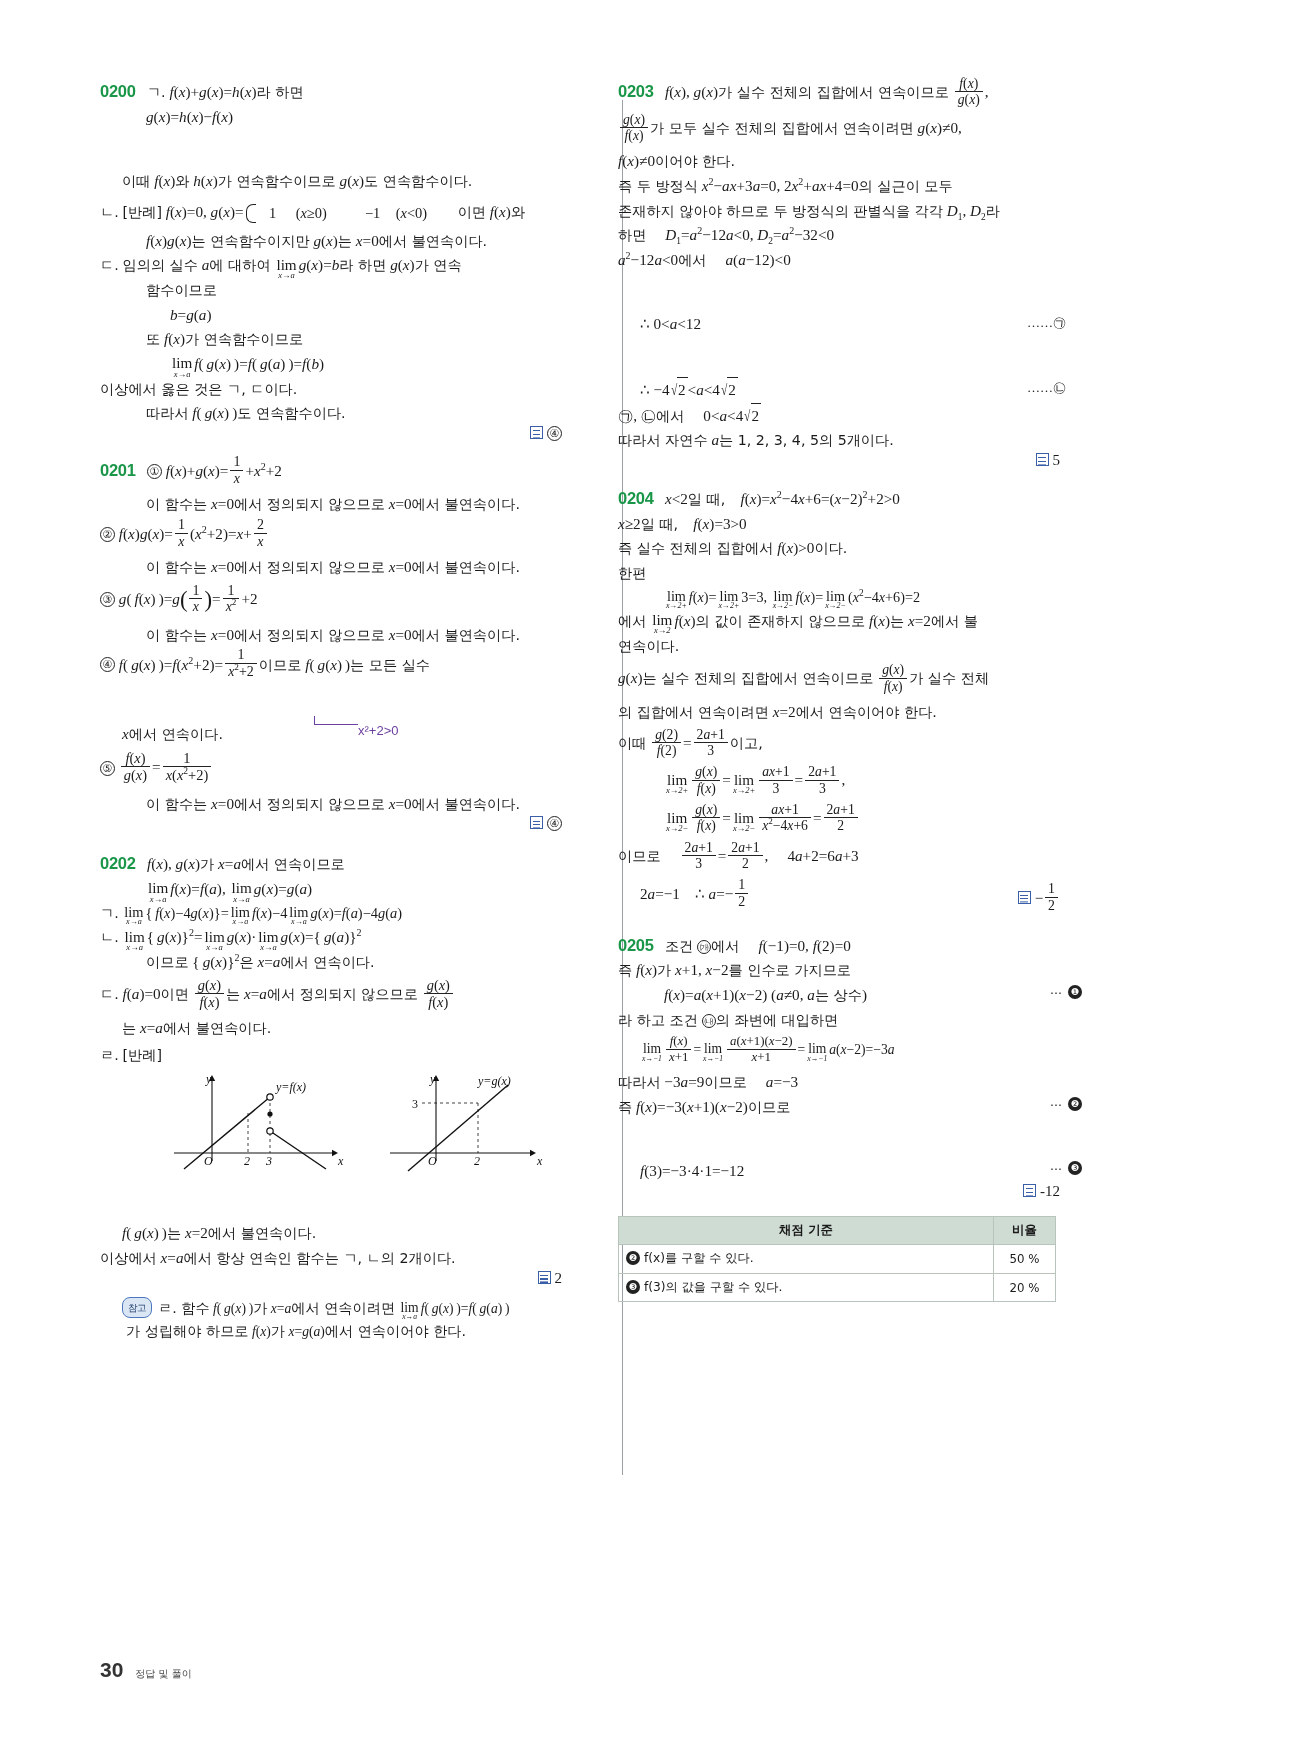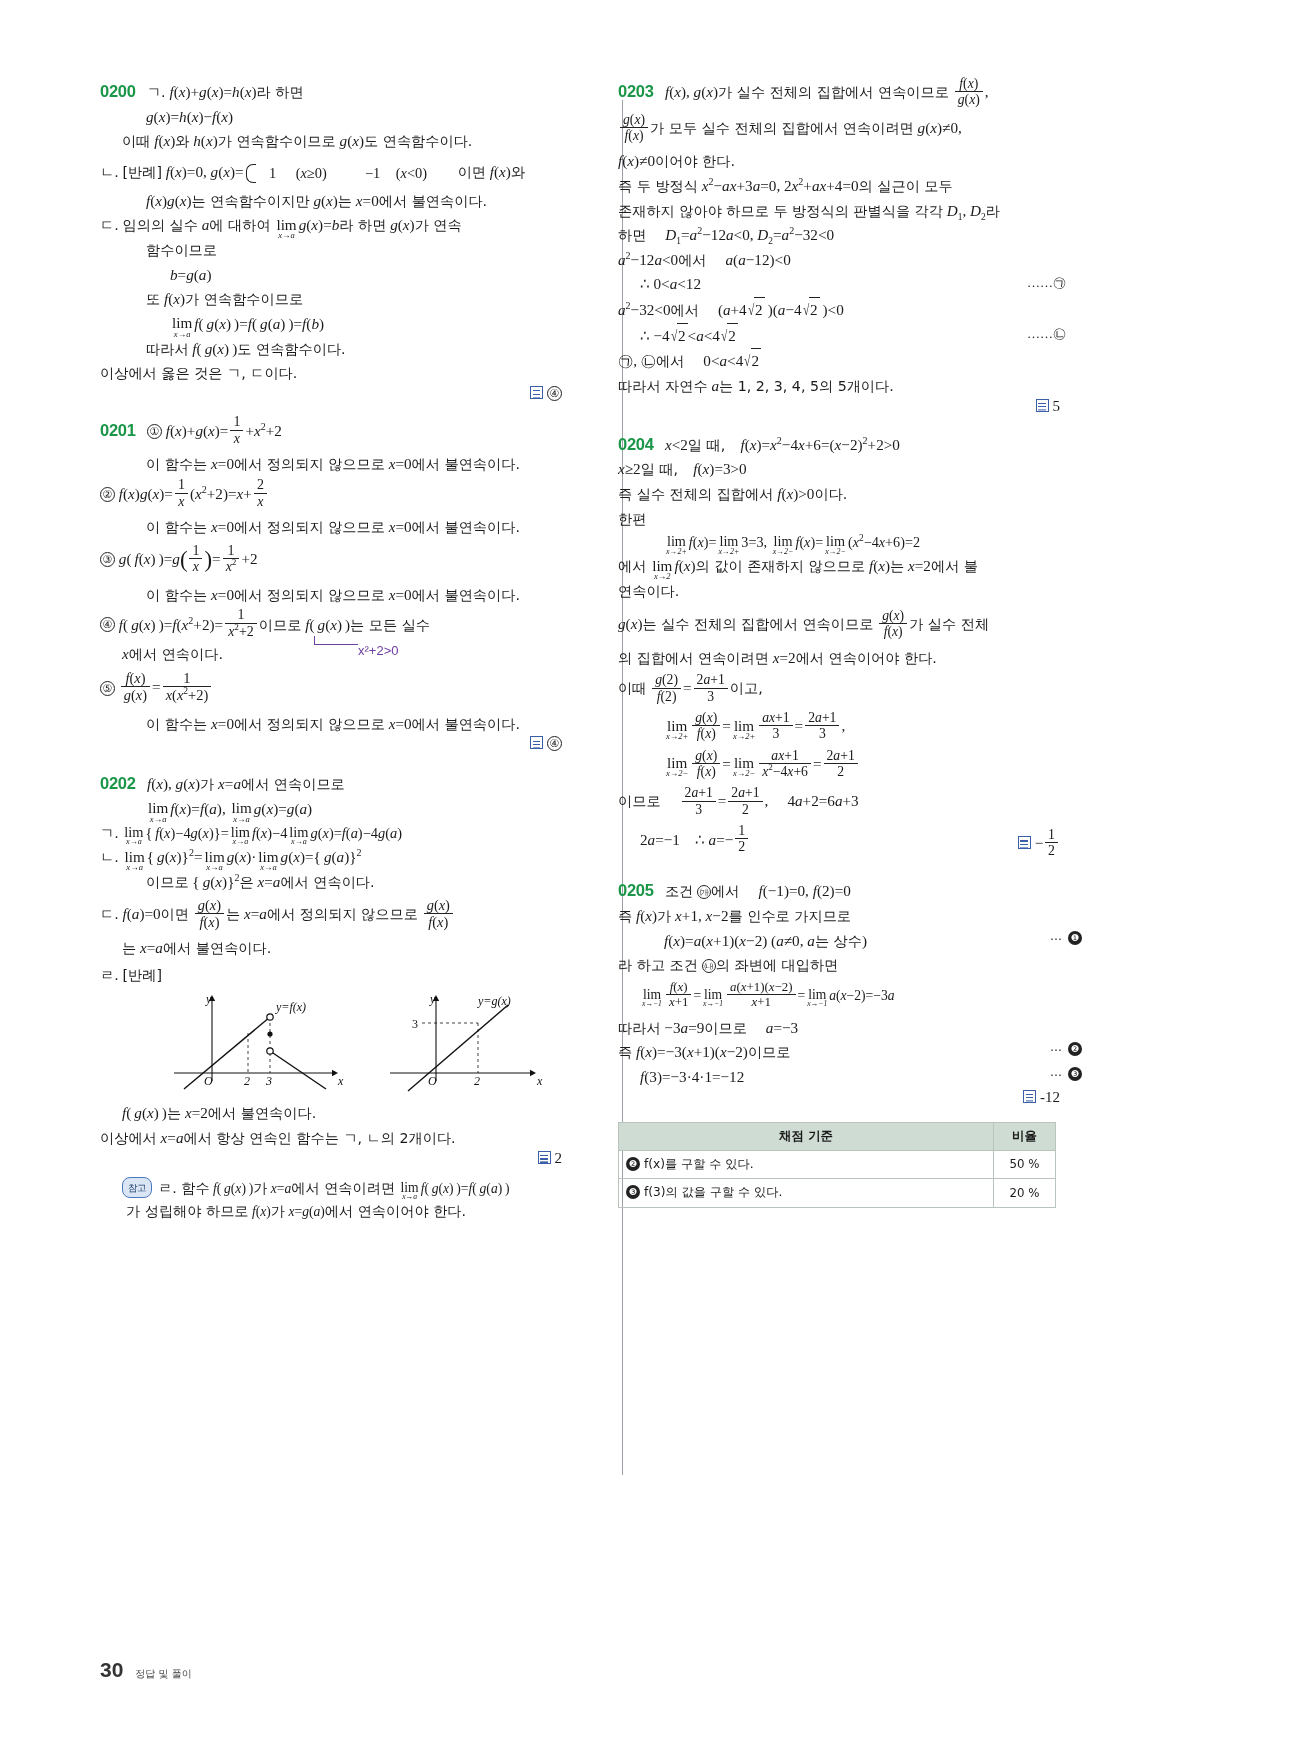--- a/index.html
+++ b/index.html
@@ -24,21 +24,21 @@
   }
 
   
   .sol { margin-bottom:10px; position:relative; }
   .qno {
     color:#1a9648; font-weight:bold; font-size:16.5px;
     font-family:"Liberation Sans", sans-serif;
     letter-spacing:-0.3px;
   }
   .ln { font-size:15.2px; line-height:1.62; white-space:nowrap; }
-  .i1 { padding-left:22px; }
+  .i1 { padding-left:22px;margin-top:40px; }
   .i2 { padding-left:46px; }
   .i3 { padding-left:70px; }
   .kr { font-family:"DejaVu Sans", "Liberation Sans", sans-serif; font-size:14.2px; }
   i, .it { font-style:italic; font-family:"Liberation Serif", serif; }
 
   
   .mfrac { display:inline-block; vertical-align:middle; text-align:center;
            font-size:0.92em; line-height:1.12; margin:0 2px; position:relative; top:-0.15em;}
   .mfrac > span { display:block; padding:0 3px; }
   .mfrac .num { border-bottom:1px solid #222; }
@@ -129,22 +129,22 @@
           &nbsp;&nbsp;<span class="kr">ㄱ.</span> <i>f</i>(<i>x</i>)+<i>g</i>(<i>x</i>)=<i>h</i>(<i>x</i>)<span class="kr">라 하면</span></div>
         <div class="ln i2"><i>g</i>(<i>x</i>)=<i>h</i>(<i>x</i>)−<i>f</i>(<i>x</i>)</div>
         <div class="ln i1"><span class="kr">이때</span> <i>f</i>(<i>x</i>)<span class="kr">와</span> <i>h</i>(<i>x</i>)<span class="kr">가 연속함수이므로</span> <i>g</i>(<i>x</i>)<span class="kr">도 연속함수이다.</span></div>
         <div class="ln" style="margin-top:6px;"><span class="kr">ㄴ.</span> <span class="kr">[반례]</span> <i>f</i>(<i>x</i>)=0, <i>g</i>(<i>x</i>)=<span class="cases"><span class="row"><span class="lhs">1</span><span class="rhs">(<i>x</i>≥0)</span></span><span class="row"><span class="lhs">−1</span><span class="rhs">(<i>x</i>&lt;0)</span></span></span><span class="kr">이면</span> <i>f</i>(<i>x</i>)<span class="kr">와</span></div>
         <div class="ln i2" style="margin-top:4px;"><i>f</i>(<i>x</i>)<i>g</i>(<i>x</i>)<span class="kr">는 연속함수이지만</span> <i>g</i>(<i>x</i>)<span class="kr">는</span> <i>x</i>=0<span class="kr">에서 불연속이다.</span></div>
         <div class="ln"><span class="kr">ㄷ.</span> <span class="kr">임의의 실수</span> <i>a</i><span class="kr">에 대하여</span> <span class="lim"><span class="lh">lim</span><span class="lb">x→a</span></span><i>g</i>(<i>x</i>)=<i>b</i><span class="kr">라 하면</span> <i>g</i>(<i>x</i>)<span class="kr">가 연속</span></div>
         <div class="ln i2"><span class="kr">함수이므로</span></div>
         <div class="ln i3"><i>b</i>=<i>g</i>(<i>a</i>)</div>
         <div class="ln i2"><span class="kr">또</span> <i>f</i>(<i>x</i>)<span class="kr">가 연속함수이므로</span></div>
         <div class="ln i3"><span class="lim"><span class="lh">lim</span><span class="lb">x→a</span></span><i>f</i>( <i>g</i>(<i>x</i>) )=<i>f</i>( <i>g</i>(<i>a</i>) )=<i>f</i>(<i>b</i>)</div>
+        <div class="ln"><span class="kr">이상에서 옳은 것은 ㄱ, ㄷ이다.</span></div>
         <div class="ln i2"><span class="kr">따라서</span> <i>f</i>( <i>g</i>(<i>x</i>) )<span class="kr">도 연속함수이다.</span></div>
-        <div class="ln"><span class="kr">이상에서 옳은 것은 ㄱ, ㄷ이다.</span></div>
         <div class="ansrow"><span class="ansbox"></span><span class="ansval circnum">④</span></div>
       </div>
 
       <div class="sol" style="margin-top:14px;">
         <div class="ln"><span class="qno">0201</span>
           &nbsp;&nbsp;<span class="circnum">①</span> <i>f</i>(<i>x</i>)+<i>g</i>(<i>x</i>)=<span class="mfrac"><span class="num">1</span><span><i>x</i></span></span>+<i>x</i><sup class="s">2</sup>+2</div>
         <div class="ln i2" style="margin-top:4px;"><span class="kr">이 함수는</span> <i>x</i>=0<span class="kr">에서 정의되지 않으므로</span> <i>x</i>=0<span class="kr">에서 불연속이다.</span></div>
         <div class="ln" style="margin-top:2px;"><span class="circnum">②</span> <i>f</i>(<i>x</i>)<i>g</i>(<i>x</i>)=<span class="mfrac"><span class="num">1</span><span><i>x</i></span></span>(<i>x</i><sup class="s">2</sup>+2)=<i>x</i>+<span class="mfrac"><span class="num">2</span><span><i>x</i></span></span></div>
         <div class="ln i2" style="margin-top:4px;"><span class="kr">이 함수는</span> <i>x</i>=0<span class="kr">에서 정의되지 않으므로</span> <i>x</i>=0<span class="kr">에서 불연속이다.</span></div>
         <div class="ln" style="margin-top:2px;"><span class="circnum">③</span> <i>g</i>( <i>f</i>(<i>x</i>) )=<i>g</i><span style="font-size:1.5em;vertical-align:-0.12em;">(</span><span class="mfrac"><span class="num">1</span><span><i>x</i></span></span><span style="font-size:1.5em;vertical-align:-0.12em;">)</span>=<span class="mfrac"><span class="num">1</span><span><i>x</i><sup class="s">2</sup></span></span>+2</div>
@@ -224,21 +224,20 @@
       <div class="sol">
         <div class="ln"><span class="qno">0203</span>
           &nbsp;&nbsp;<i>f</i>(<i>x</i>), <i>g</i>(<i>x</i>)<span class="kr">가 실수 전체의 집합에서 연속이므로</span> <span class="mfrac" style="font-size:0.9em;"><span class="num"><i>f</i>(<i>x</i>)</span><span><i>g</i>(<i>x</i>)</span></span>,</div>
         <div class="ln" style="margin-top:4px;"><span class="mfrac" style="font-size:0.9em;"><span class="num"><i>g</i>(<i>x</i>)</span><span><i>f</i>(<i>x</i>)</span></span><span class="kr">가 모두 실수 전체의 집합에서 연속이려면</span> <i>g</i>(<i>x</i>)≠0,</div>
         <div class="ln" style="margin-top:4px;"><i>f</i>(<i>x</i>)≠0<span class="kr">이어야 한다.</span></div>
         <div class="ln"><span class="kr">즉 두 방정식</span> <i>x</i><sup class="s">2</sup>−<i>ax</i>+3<i>a</i>=0, 2<i>x</i><sup class="s">2</sup>+<i>ax</i>+4=0<span class="kr">의 실근이 모두</span></div>
         <div class="ln"><span class="kr">존재하지 않아야 하므로 두 방정식의 판별식을 각각</span> <i>D</i><sub class="s">1</sub>, <i>D</i><sub class="s">2</sub><span class="kr">라</span></div>
         <div class="ln"><span class="kr">하면</span>&nbsp;&nbsp;&nbsp;&nbsp;&nbsp;<i>D</i><sub class="s">1</sub>=<i>a</i><sup class="s">2</sup>−12<i>a</i>&lt;0, <i>D</i><sub class="s">2</sub>=<i>a</i><sup class="s">2</sup>−32&lt;0</div>
         <div class="ln"><i>a</i><sup class="s">2</sup>−12<i>a</i>&lt;0<span class="kr">에서</span>&nbsp;&nbsp;&nbsp;&nbsp;&nbsp;<i>a</i>(<i>a</i>−12)&lt;0</div>
         <div class="ln i1" style="position:relative;">∴ 0&lt;<i>a</i>&lt;12<span style="position:absolute;right:-6px;top:0;font-size:13px;">……㉠</span></div>
-        <div class="ln"><i>a</i><sup class="s">2</sup>−32&lt;0<span class="kr">에서</span>&nbsp;&nbsp;&nbsp;&nbsp;&nbsp;(<i>a</i>+4<span class="radsym">√</span><span class="sqrt">2</span> )(<i>a</i>−4<span class="radsym">√</span><span class="sqrt">2</span> )&lt;0</div>
         <div class="ln i1" style="position:relative;">∴ −4<span class="radsym">√</span><span class="sqrt">2</span>&lt;<i>a</i>&lt;4<span class="radsym">√</span><span class="sqrt">2</span><span style="position:absolute;right:-6px;top:0;font-size:13px;">……㉡</span></div>
         <div class="ln">㉠, ㉡<span class="kr">에서</span>&nbsp;&nbsp;&nbsp;&nbsp;&nbsp;0&lt;<i>a</i>&lt;4<span class="radsym">√</span><span class="sqrt">2</span></div>
         <div class="ln"><span class="kr">따라서 자연수</span> <i>a</i><span class="kr">는 1, 2, 3, 4, 5의 5개이다.</span></div>
         <div class="ansrow"><span class="ansbox"></span><span class="ansval">5</span></div>
       </div>
 
       <div class="sol" style="margin-top:16px;">
         <div class="ln"><span class="qno">0204</span>
           &nbsp;&nbsp;<i>x</i>&lt;2<span class="kr">일 때,</span>&nbsp;&nbsp;&nbsp;&nbsp;<i>f</i>(<i>x</i>)=<i>x</i><sup class="s">2</sup>−4<i>x</i>+6=(<i>x</i>−2)<sup class="s">2</sup>+2&gt;0</div>
         <div class="ln"><i>x</i>≥2<span class="kr">일 때,</span>&nbsp;&nbsp;&nbsp;&nbsp;<i>f</i>(<i>x</i>)=3&gt;0</div>

